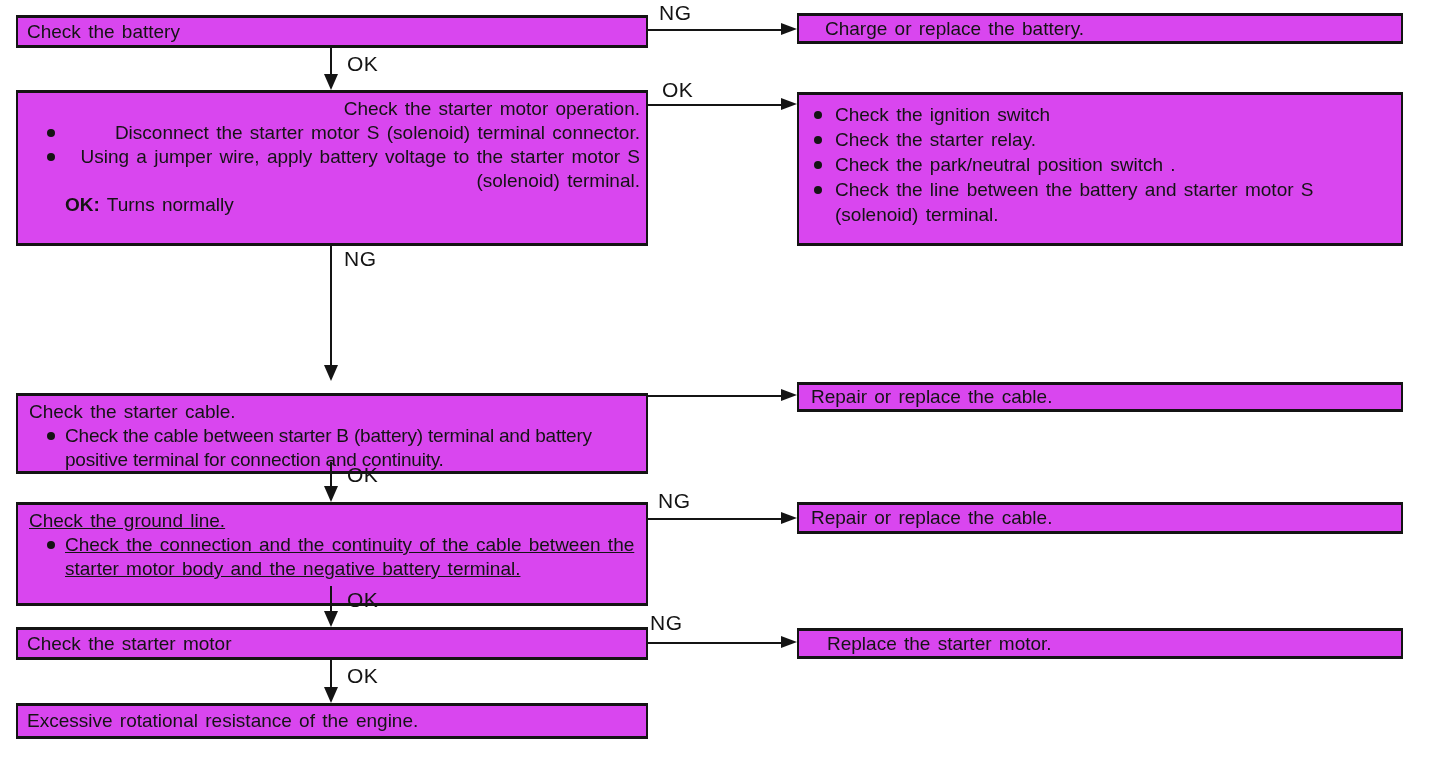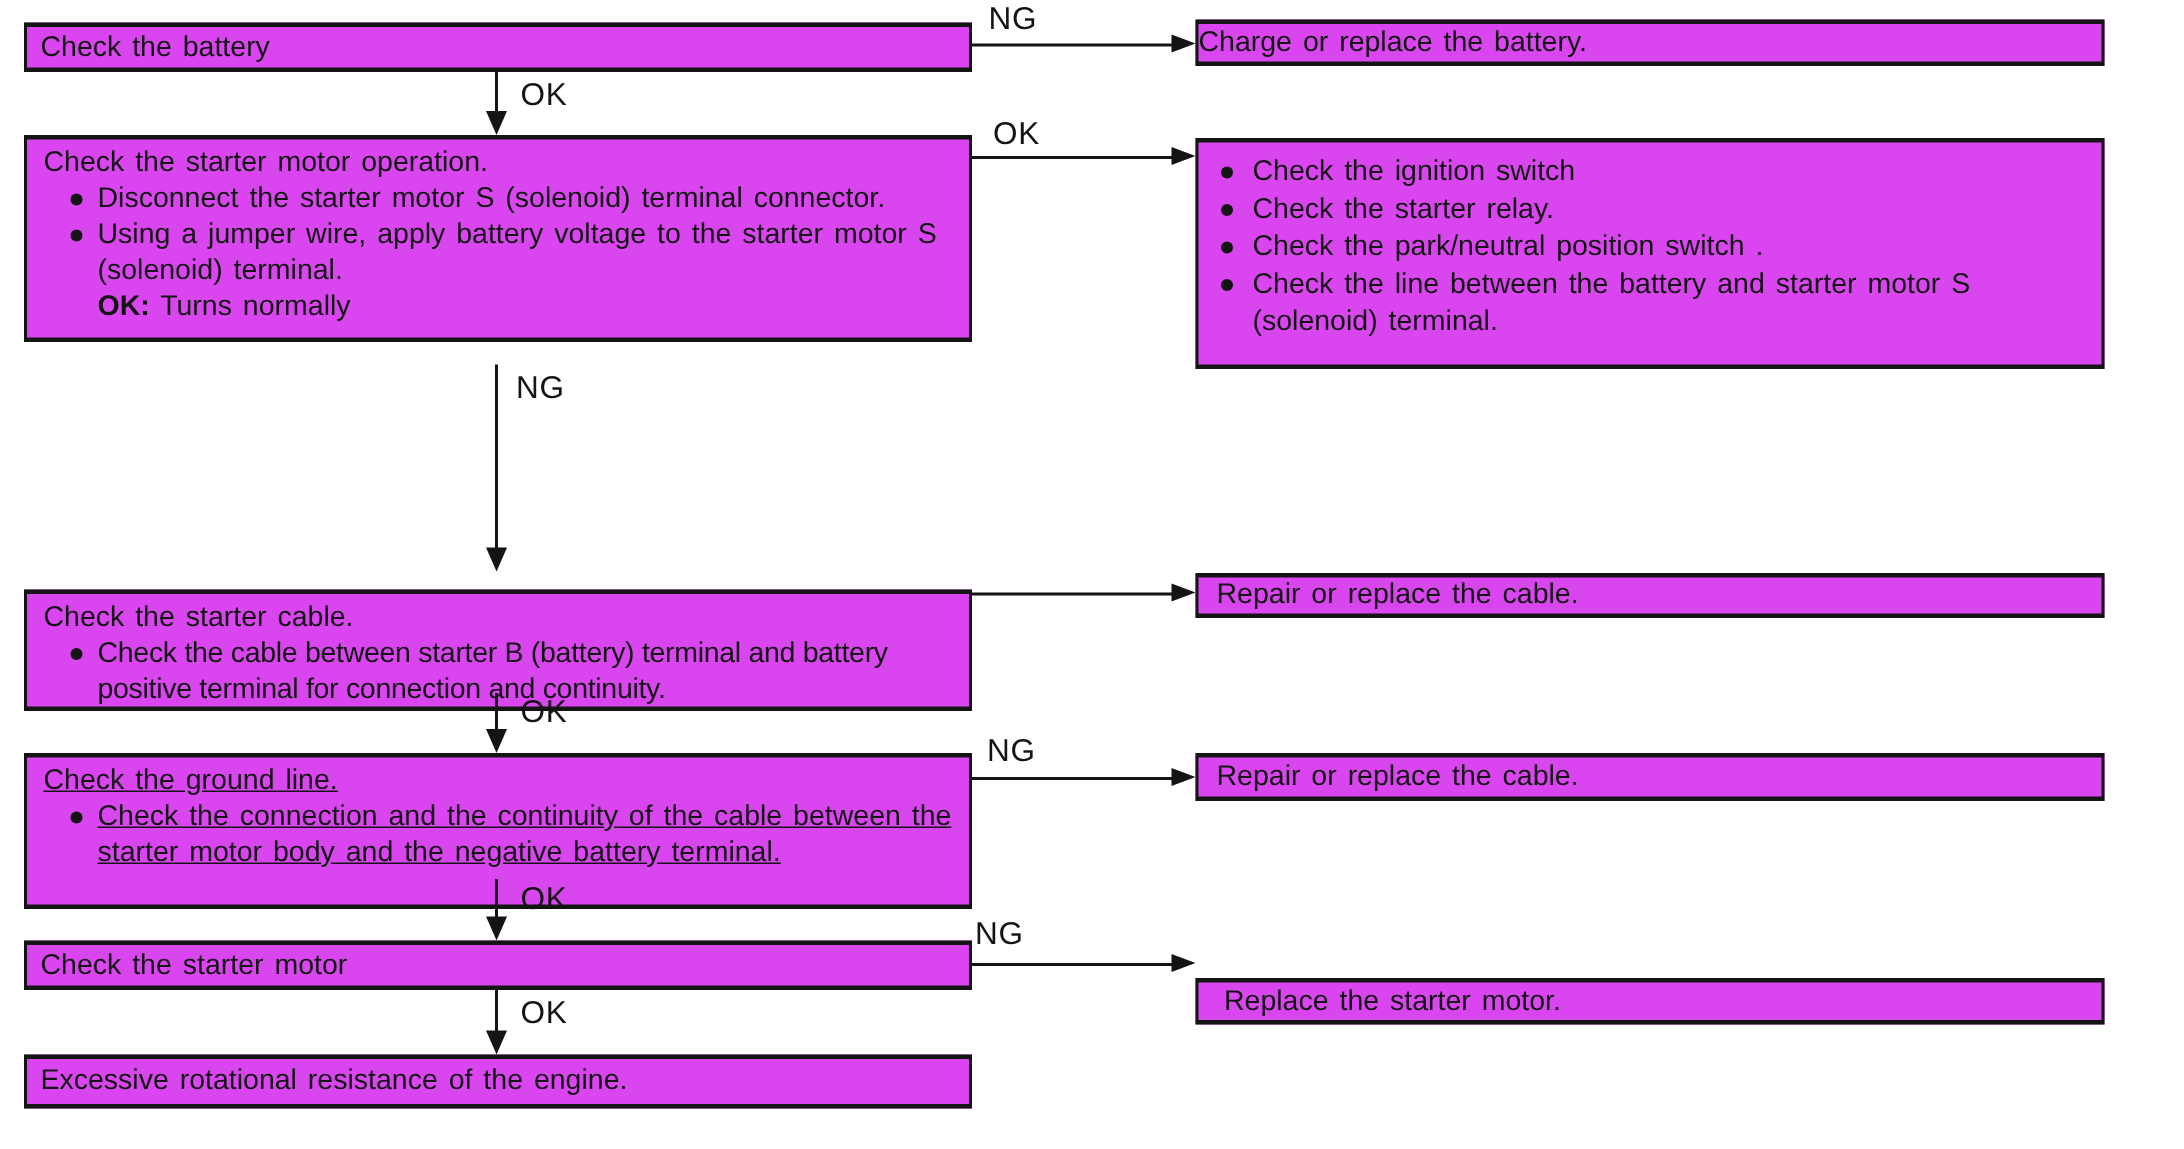--- a/index.html
+++ b/index.html
@@ -27,31 +27,31 @@
     font-size: 19px;
     line-height: 24px;
     word-spacing: 2px;
   }
   .left  { left: 16px;  width: 632px; }
   .right { left: 797px; width: 606px; }
   .single { display: flex; align-items: center; padding: 0 10px 0 9px; }
   .multi  { padding: 4px 6px 0 11px; }
 
   #box-l1 { top: 15px;  height: 33px; }
-  #box-l2 { top: 90px;  height: 138px; }
+  #box-l2 { top: 90px;  height: 156px; text-align: right; }
   #box-l3 { top: 393px; height: 81px; }
   #box-l4 { top: 502px; height: 104px; text-decoration: underline; }
   #box-l5 { top: 627px; height: 33px; }
   #box-l6 { top: 703px; height: 36px; }
 
-  #box-r1 { top: 13px;  height: 31px; padding-left: 0; }
+  #box-r1 { top: 13px;  height: 31px; padding-left: 26px; }
   #box-r2 { top: 92px;  height: 154px; line-height: 25px; padding: 7px 22px 0 12px; }
   #box-r3 { top: 382px; height: 30px; padding-left: 12px; }
   #box-r4 { top: 502px; height: 32px; padding-left: 12px; }
-  #box-r5 { top: 628px; height: 31px; padding-left: 17px; margin-top: 24px; }
+  #box-r5 { top: 628px; height: 31px; padding-left: 28px; }
 
   
   .bullet { display: flex; }
   .bullet .dot { flex: 0 0 36px; position: relative; }
   .bullet .dot::after {
     content: "";
     position: absolute;
     left: 18px; top: 8px;
     width: 8px; height: 8px;
     border-radius: 50%;

